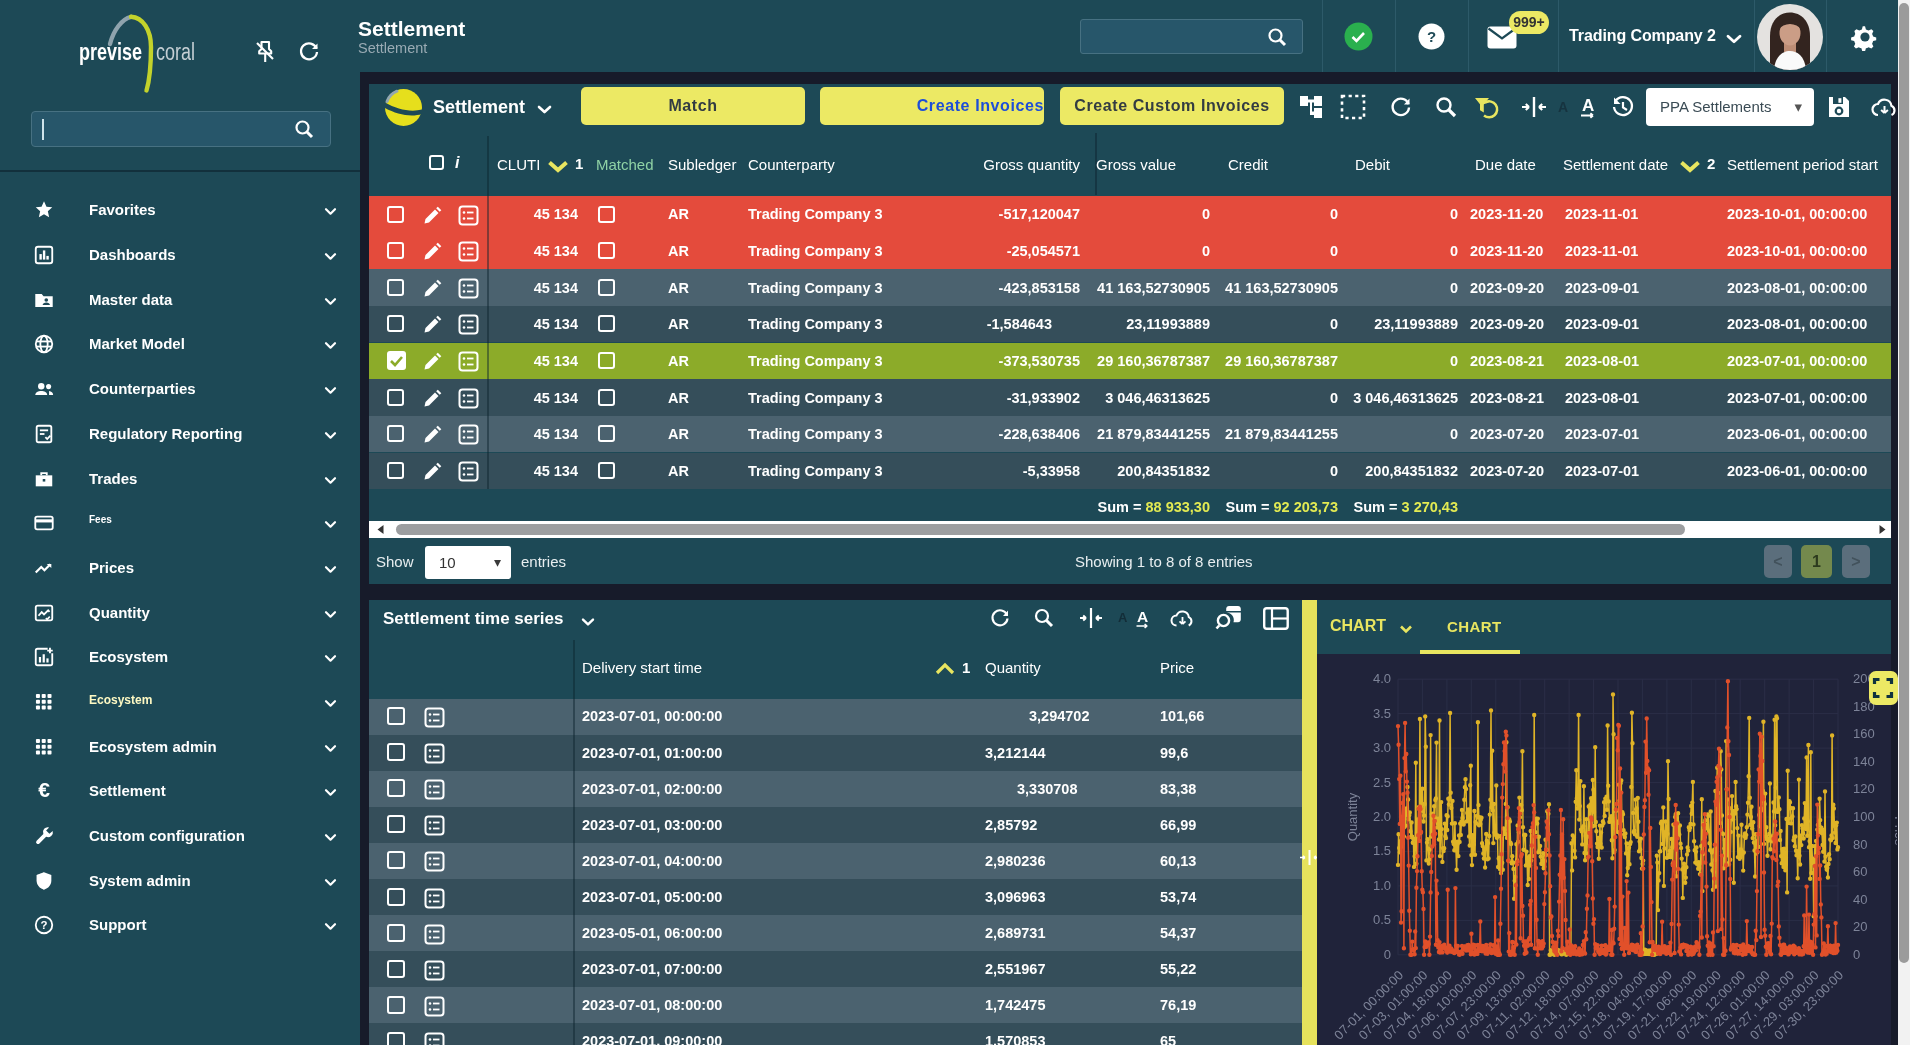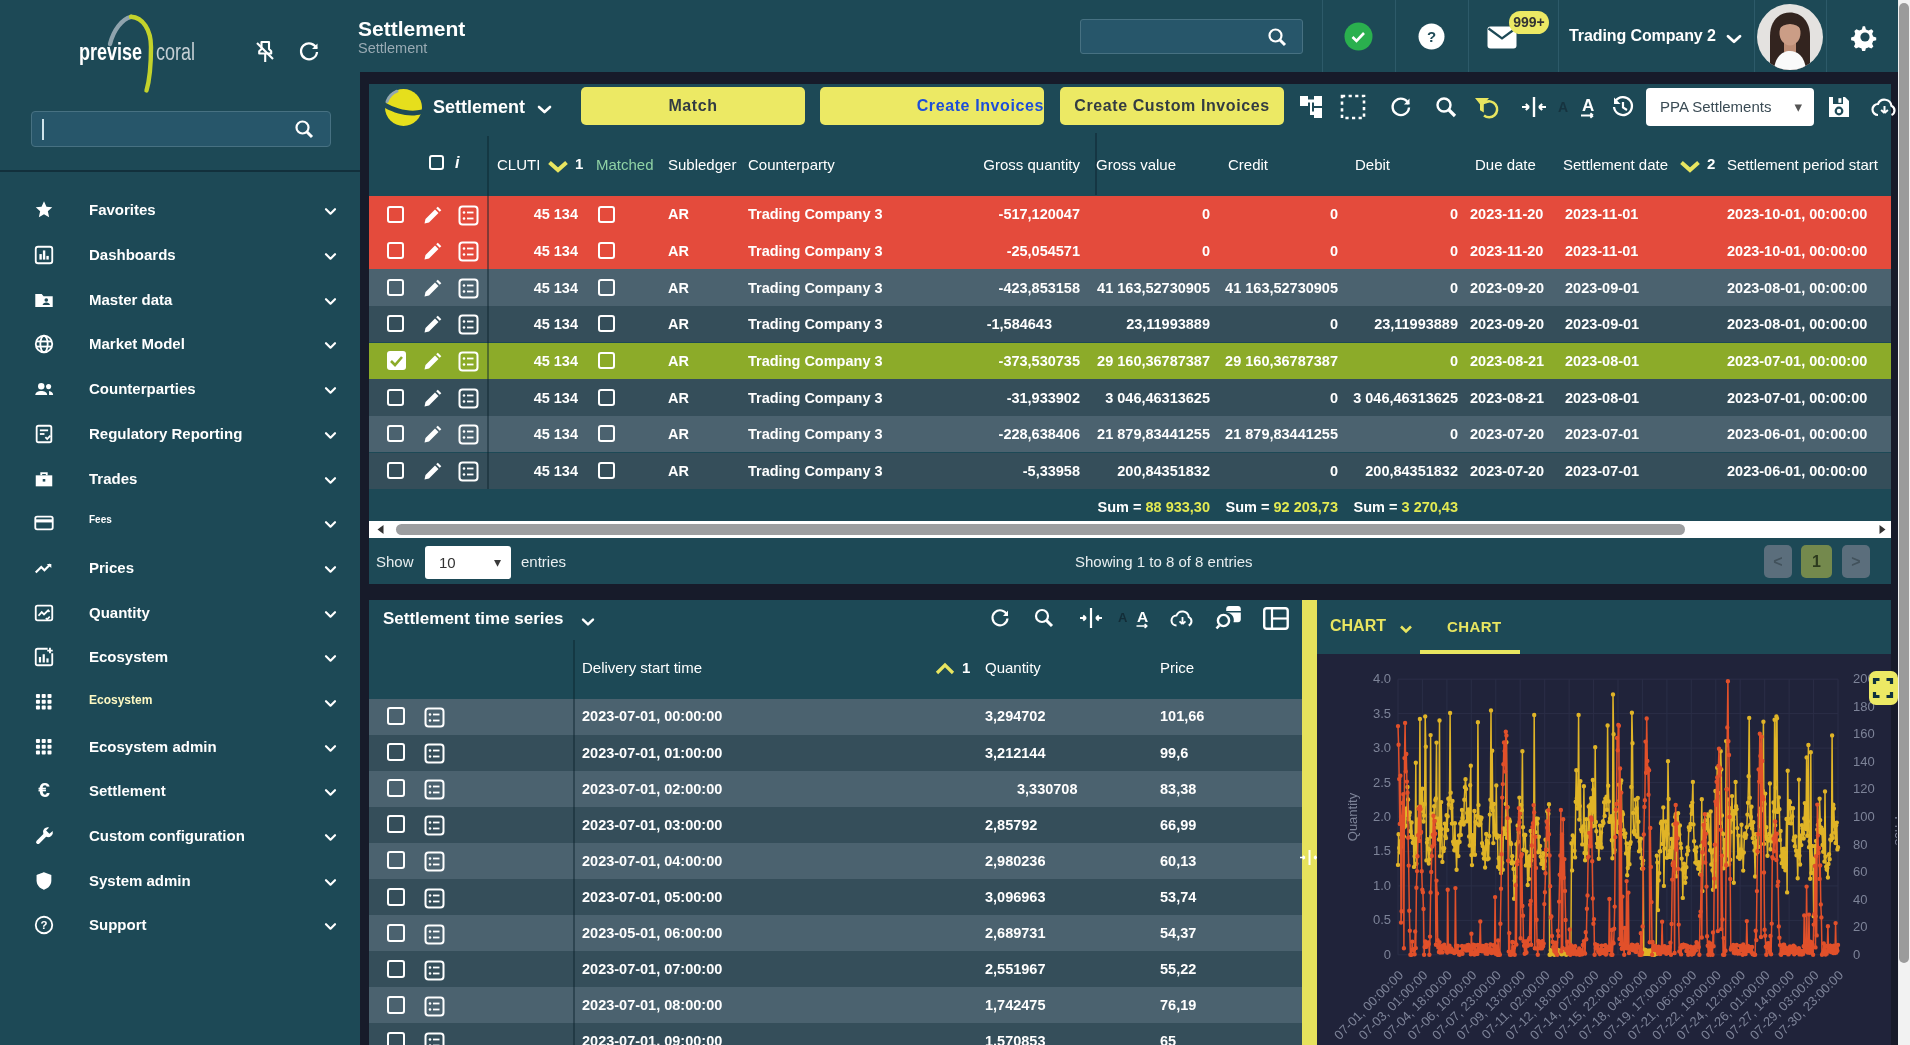--- a/index.html
+++ b/index.html
@@ -591,21 +591,21 @@
 <div class="abs" style="left:369px;top:698.5px;width:933px;height:36.1px;background:#4b626f"></div>
 <div class="cbx" style="left:387px;top:707px;width:18px;height:18px"></div>
 <svg style="position:absolute;left:424px;top:707px" width="21" height="21" viewBox="0 0 21 21">
     <rect x="1.5" y="1.5" width="18" height="18" rx="3" fill="none" stroke="#ffffff" stroke-width="2"></rect>
     <circle cx="6" cy="7.5" r="1.3" fill="#ffffff"></circle>
     <circle cx="6" cy="13.5" r="1.3" fill="#ffffff"></circle>
     <line x1="9" y1="7.5" x2="15.5" y2="7.5" stroke="#ffffff" stroke-width="1.8"></line>
     <line x1="9" y1="13.5" x2="15.5" y2="13.5" stroke="#ffffff" stroke-width="1.8"></line>
   </svg>
 <div class="row-txt" style="left:582px;top:708px">2023-07-01, 00:00:00</div>
-<div class="row-txt" style="left:985px;top:708px">3,294702</div>
+<div class="row-txt" style="left:1029px;top:708px">3,294702</div>
 <div class="row-txt" style="left:1160px;top:708px">101,66</div>
 <div class="abs" style="left:369px;top:734.6px;width:933px;height:36.1px;background:#354e5a"></div>
 <div class="cbx" style="left:387px;top:743px;width:18px;height:18px"></div>
 <svg style="position:absolute;left:424px;top:743px" width="21" height="21" viewBox="0 0 21 21">
     <rect x="1.5" y="1.5" width="18" height="18" rx="3" fill="none" stroke="#ffffff" stroke-width="2"></rect>
     <circle cx="6" cy="7.5" r="1.3" fill="#ffffff"></circle>
     <circle cx="6" cy="13.5" r="1.3" fill="#ffffff"></circle>
     <line x1="9" y1="7.5" x2="15.5" y2="7.5" stroke="#ffffff" stroke-width="1.8"></line>
     <line x1="9" y1="13.5" x2="15.5" y2="13.5" stroke="#ffffff" stroke-width="1.8"></line>
   </svg>

